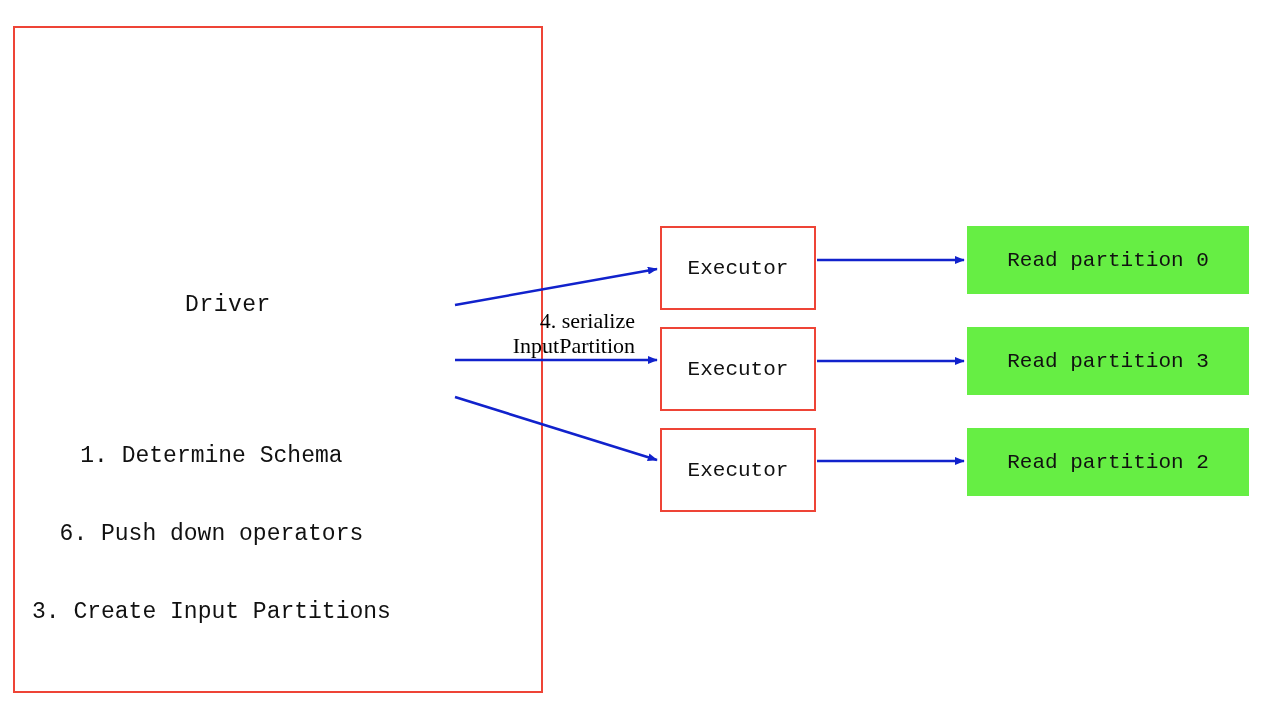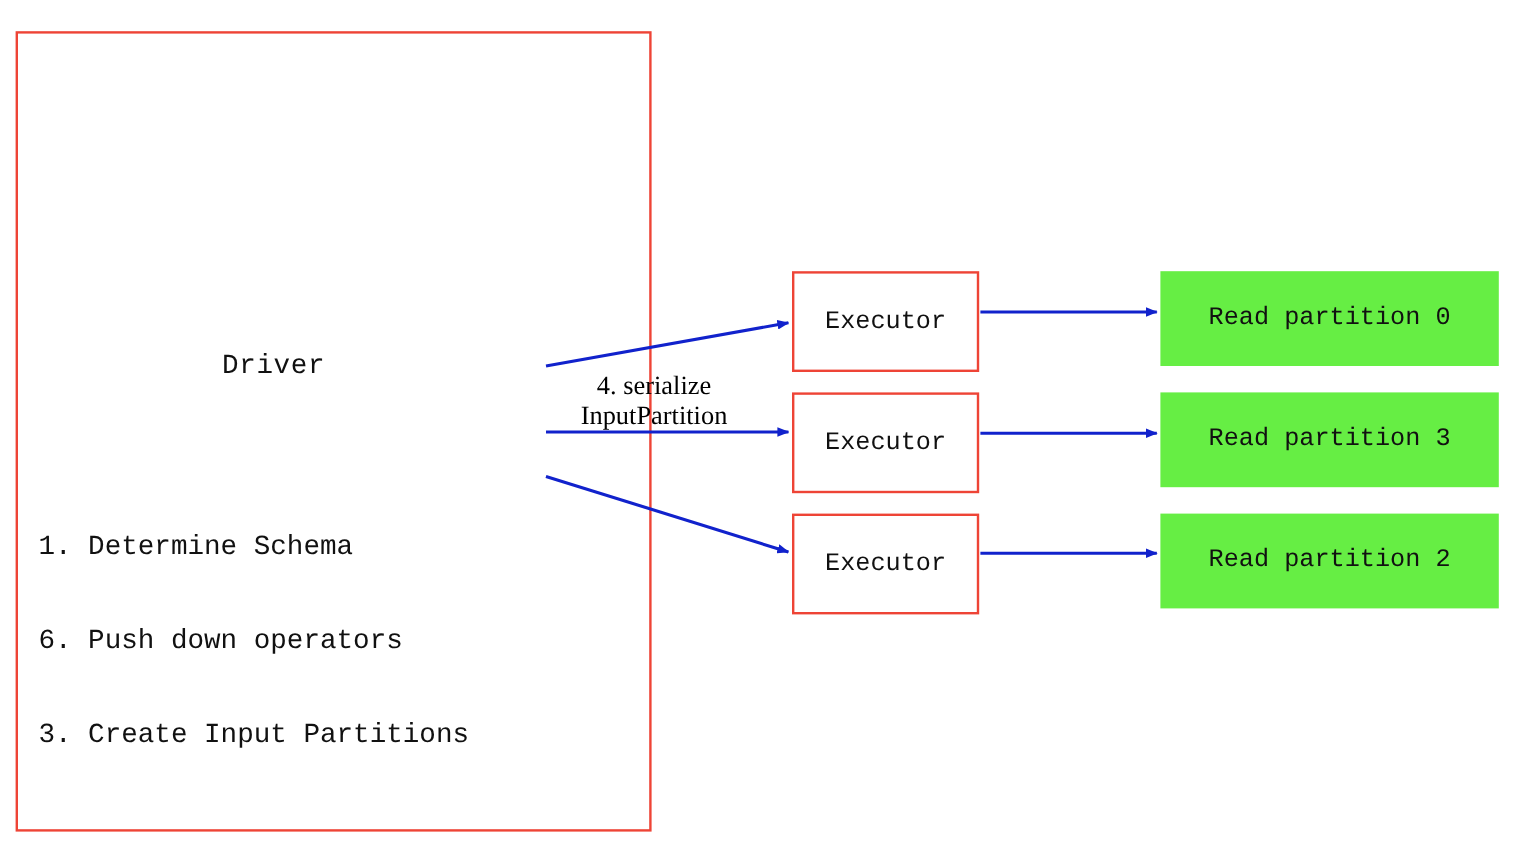--- a/index.html
+++ b/index.html
@@ -40,20 +40,21 @@
   }
   .driver-list {
     position: absolute;
     left: 17px;
     top: 363px;
     font-family: "Liberation Mono", "DejaVu Sans Mono", monospace;
     font-size: 23px;
     line-height: 26px;
     color: #111111;
     white-space: pre;
+    text-align: center;
   }
   .driver-list div { white-space: pre; }
 
   
   .exec-box {
     position: absolute;
     left: 660px;
     width: 156px;
     height: 84px;
     box-sizing: border-box;
@@ -69,21 +70,21 @@
   }
   .exec-row-0 { top: 226px; }
   .exec-row-1 { top: 327px; }
   .exec-row-2 { top: 428px; }
 
   
   .part-box {
     position: absolute;
     left: 967px;
     width: 282px;
-    height: 79px;
+    height: 68px;
     box-sizing: border-box;
     background: #66ee44;
     display: flex;
     align-items: center;
     justify-content: center;
     font-family: "Liberation Mono", "DejaVu Sans Mono", monospace;
     font-size: 21px;
     color: #111111;
     white-space: pre;
   }
@@ -100,21 +101,21 @@
     height: 710px;
     pointer-events: none;
   }
 
   
   .edge-label {
     position: absolute;
     font-family: "Liberation Serif", "DejaVu Serif", serif;
     font-size: 22px;
     color: #000000;
-    text-align: center;
+    text-align: right;
     line-height: 25px;
     white-space: pre;
   }
   .label-serialize {
     left: 455px;
     top: 308px;
     width: 180px;
   }
   .label-create {
     left: 824px;

